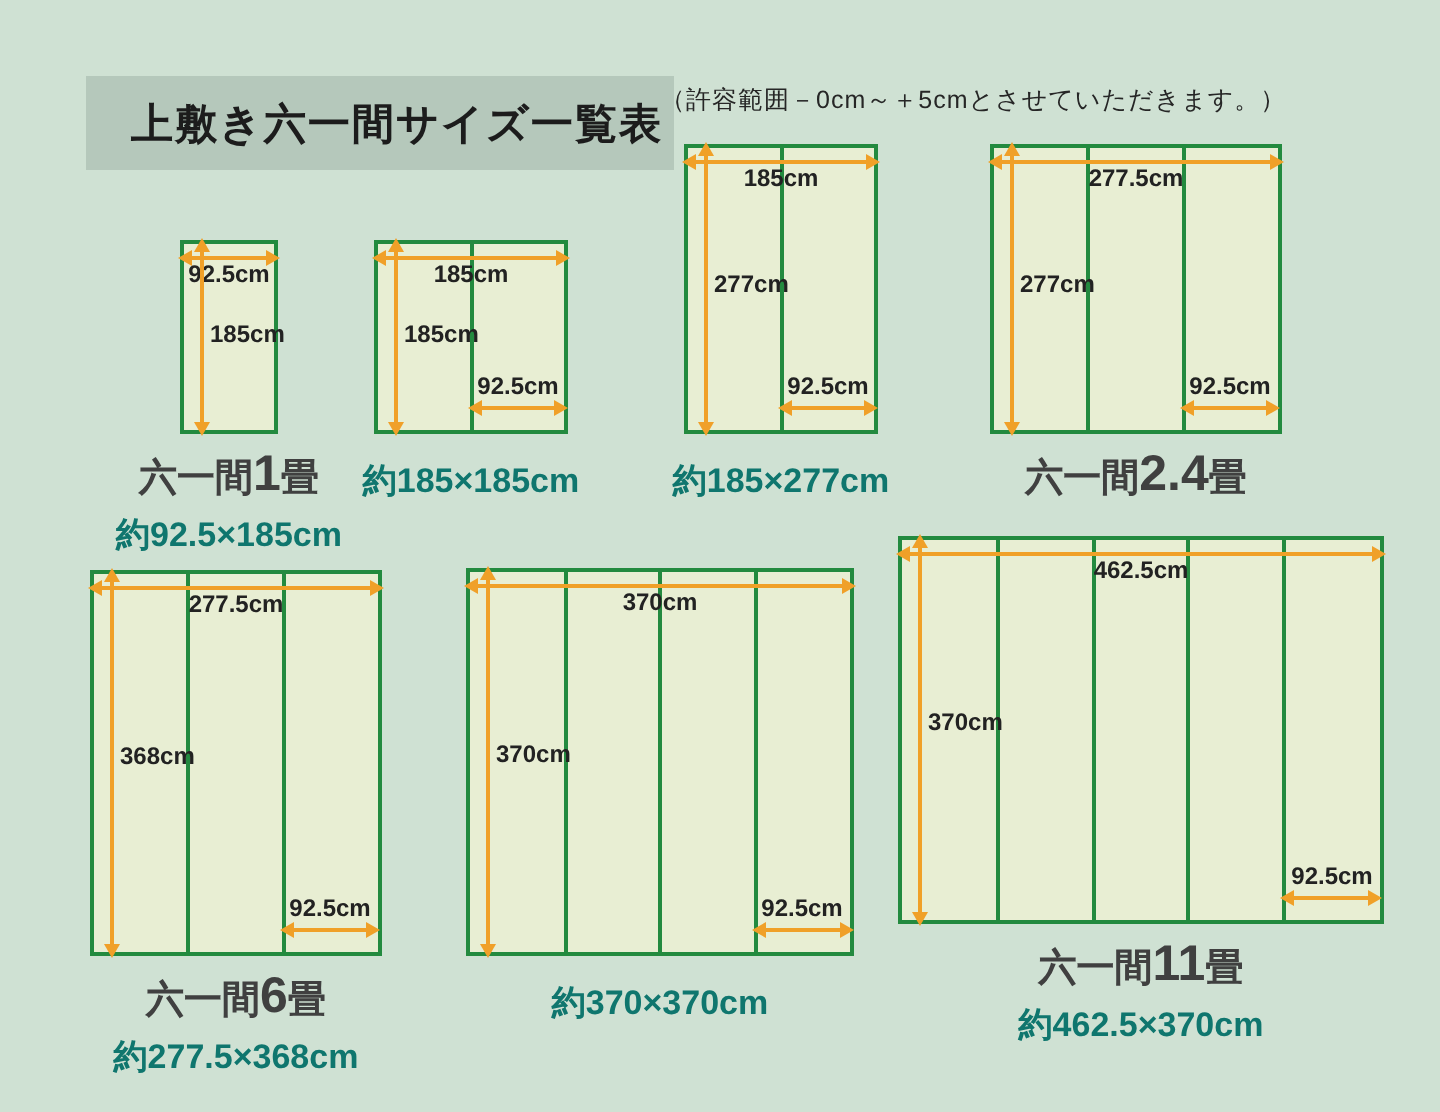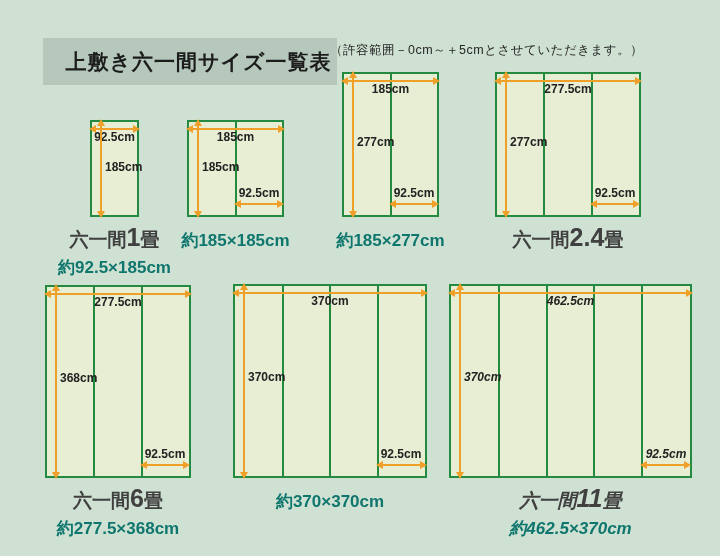--- a/index.html
+++ b/index.html
@@ -145,21 +145,21 @@
     <div class="arr arr-h" style="left: 4px; width: 186px; top: 8px;"></div>
     <div class="dim dim-w">370cm</div>
     <div class="arr arr-v" style="left: 10px; top: 4px; height: 186px;"></div>
     <div class="dim dim-h">370cm</div>
     <div class="arr arr-h" style="left: 148px; width: 41px; top: 180px;"></div>
     <div class="dim dim-c" style="left: 168px;">92.5cm</div>
     <div class="caption">
       <div class="cap-size">約370×370cm</div>
     </div>
   </div>
-<div class="diagram" style="left: 449px; top: 284px; width: 243px; height: 194px; font-style: italic;">
+<div class="diagram" style="left: 449px; top: 268px; width: 243px; height: 194px;">
     <div class="mat">
       <div class="divider" style="left: 47px;"></div>
       <div class="divider" style="left: 95px;"></div>
       <div class="divider" style="left: 142px;"></div>
       <div class="divider" style="left: 190px;"></div>
     </div>
     <div class="arr arr-h" style="left: 4px; width: 235px; top: 8px;"></div>
     <div class="dim dim-w">462.5cm</div>
     <div class="arr arr-v" style="left: 10px; top: 4px; height: 186px;"></div>
     <div class="dim dim-h">370cm</div>

